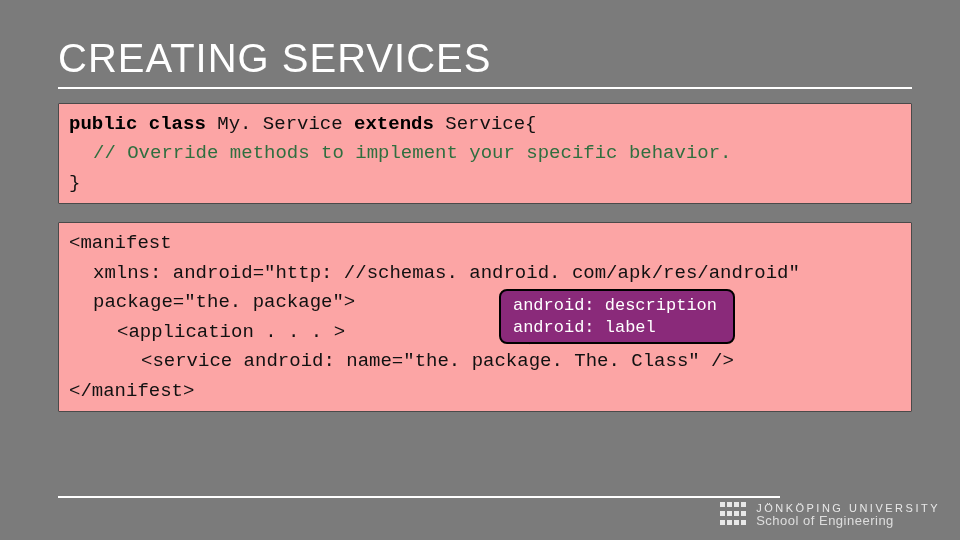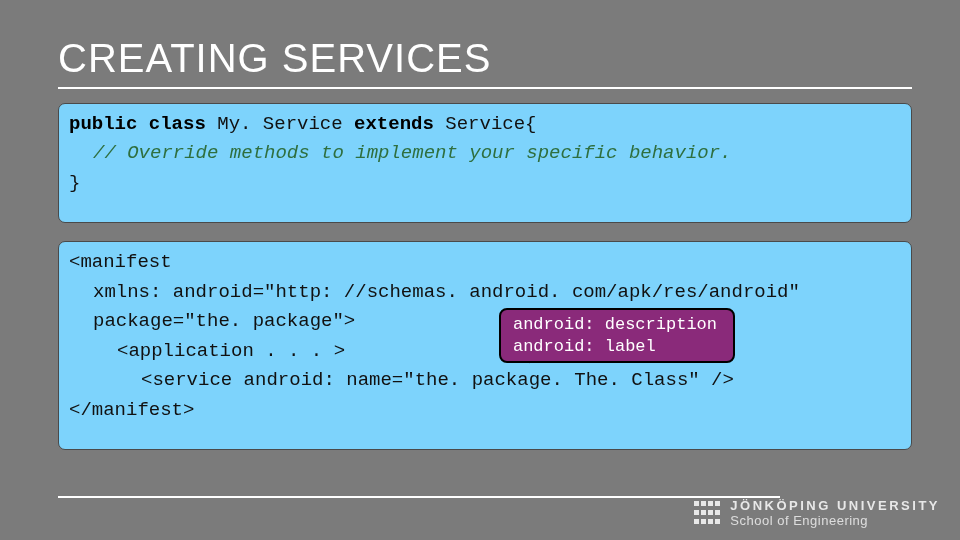--- a/index.html
+++ b/index.html
@@ -21,35 +21,35 @@
     letter-spacing: 1px;
     margin: 8px 0 6px 0;
   }
   .hr {
     border: none;
     border-top: 2px solid #ffffff;
     margin: 0 0 14px 0;
     width: 100%;
   }
   .codebox {
-    background: #7dd3fc;
+    background: #fca5a5;
     border: 1px solid #4a4a4a;
-    border-radius: 7px;
-    padding: 6px 10px 24px 10px;
+    border-radius: 1px;
+    padding: 6px 10px 5px 10px;
     margin-bottom: 18px;
     font-family: "Courier New", Courier, monospace;
     font-size: 19px;
     line-height: 1.55;
     color: #111;
     position: relative;
     overflow: visible;
   }
   .codebox .line { white-space: pre; }
   .kw { font-weight: bold; color: #000; }
-  .cmt { color: #2f6f3f; font-style: italic; }
+  .cmt { color: #2f6f3f; }
   .ind1 { padding-left: 24px; }
   .ind2 { padding-left: 48px; }
   .ind3 { padding-left: 72px; }
   .callout {
     position: absolute;
     top: 66px;
     right: 176px;
     background: #8a2a7a;
     color: #fff;
     border: 2px solid #000;
@@ -85,23 +85,23 @@
   .footer .logo {
     width: 26px; height: 26px;
     display: flex; flex-wrap: wrap;
     gap: 2px;
   }
   .footer .logo span {
     width: 5px; height: 5px; background: #e8e8e8;
   }
   .footer .text { line-height: 1.1; }
   .footer .uni {
-    font-size: 13px;
+    font-size: 11px;
     letter-spacing: 2.5px;
-    font-weight: 700;
+    font-weight: 400;
   }
   .footer .school {
     font-size: 13px;
     letter-spacing: 0.5px;
     opacity: 0.9;
   }
 </style>
 </head>
 <body>
 

